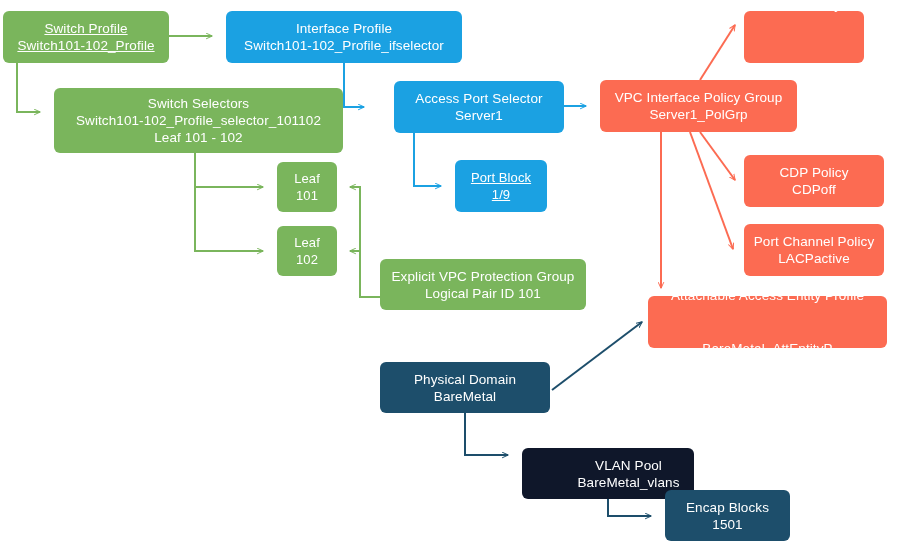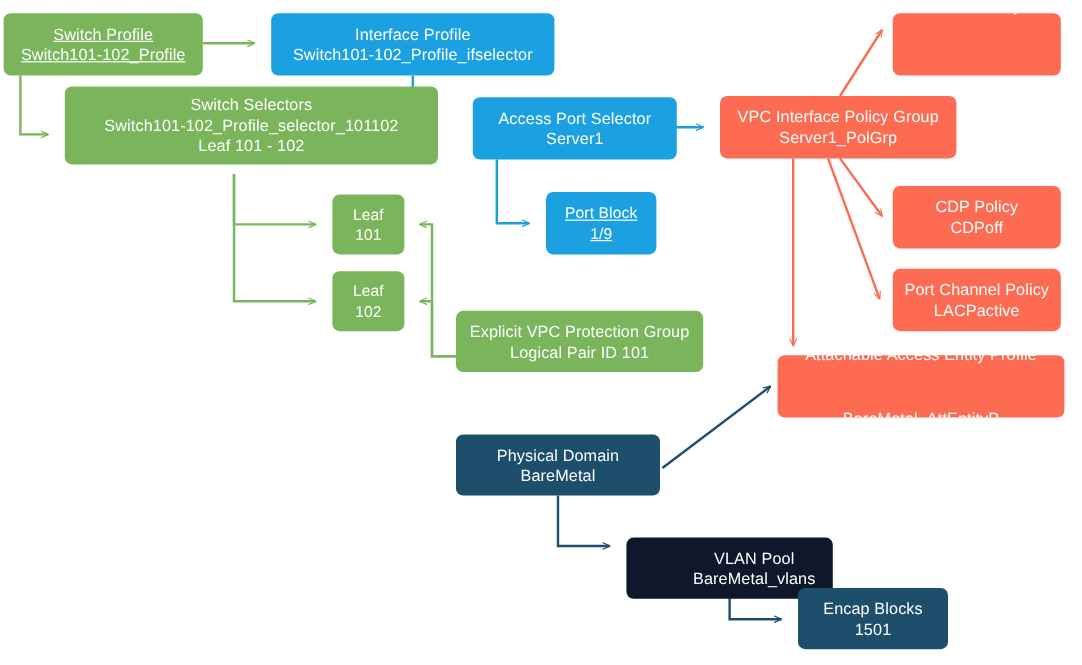--- a/index.html
+++ b/index.html
@@ -87,25 +87,25 @@
     </svg>
   <div id="nodes-layer">
       <div class="node" style="left: 3px; top: 11px; width: 166px; height: 52px; background: rgb(122, 181, 92); text-decoration: underline;">
         <span class="line">Switch Profile</span>
         <span class="line">Switch101-102_Profile</span>
       </div>
       <div class="node" style="left: 226px; top: 11px; width: 236px; height: 52px; background: rgb(27, 161, 226);">
         <span class="line">Interface Profile</span>
         <span class="line">Switch101-102_Profile_ifselector</span>
       </div>
-      <div class="node" style="left: 744px; top: 11px; width: 140px; height: 52px; background: rgb(252, 107, 82); gap: 48px;">
+      <div class="node" style="left: 744px; top: 11px; width: 120px; height: 52px; background: rgb(252, 107, 82); gap: 48px;">
         <span class="line">LLDP Policy</span>
         <span class="line">LLDP-Active</span>
       </div>
-      <div class="node" style="left: 54px; top: 72px; width: 311px; height: 65px; background: rgb(122, 181, 92);">
+      <div class="node" style="left: 54px; top: 88px; width: 289px; height: 65px; background: rgb(122, 181, 92);">
         <span class="line">Switch Selectors</span>
         <span class="line">Switch101-102_Profile_selector_101102</span>
         <span class="line">Leaf 101 - 102</span>
       </div>
       <div class="node" style="left: 394px; top: 81px; width: 170px; height: 52px; background: rgb(27, 161, 226);">
         <span class="line">Access Port Selector</span>
         <span class="line">Server1</span>
       </div>
       <div class="node" style="left: 600px; top: 80px; width: 197px; height: 52px; background: rgb(252, 107, 82);">
         <span class="line">VPC Interface Policy Group</span>

